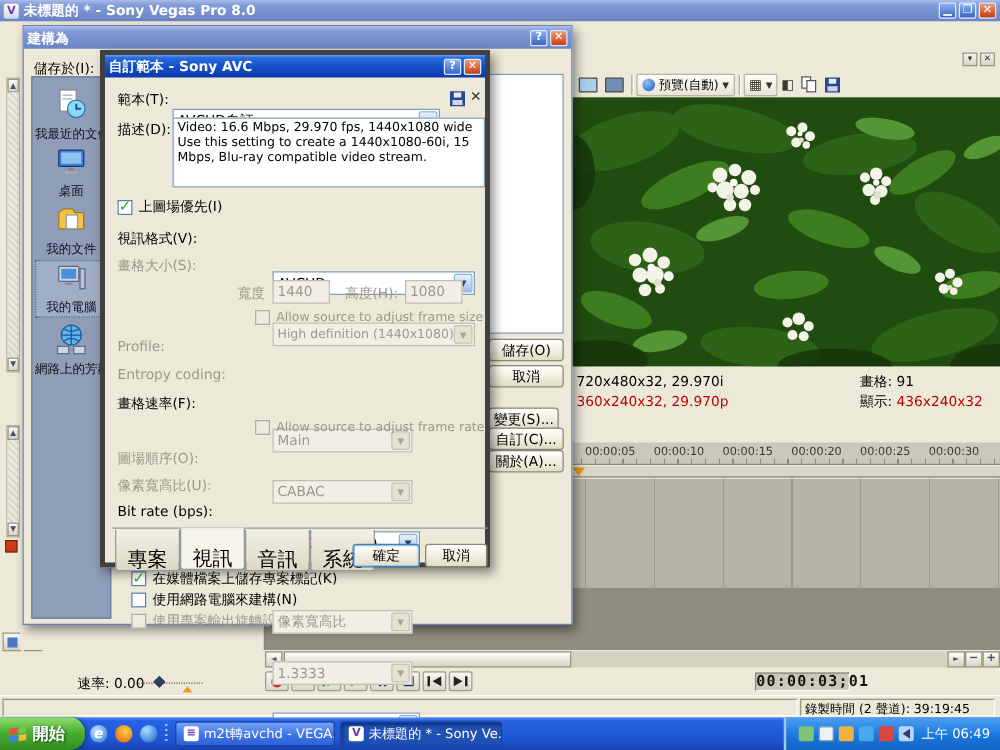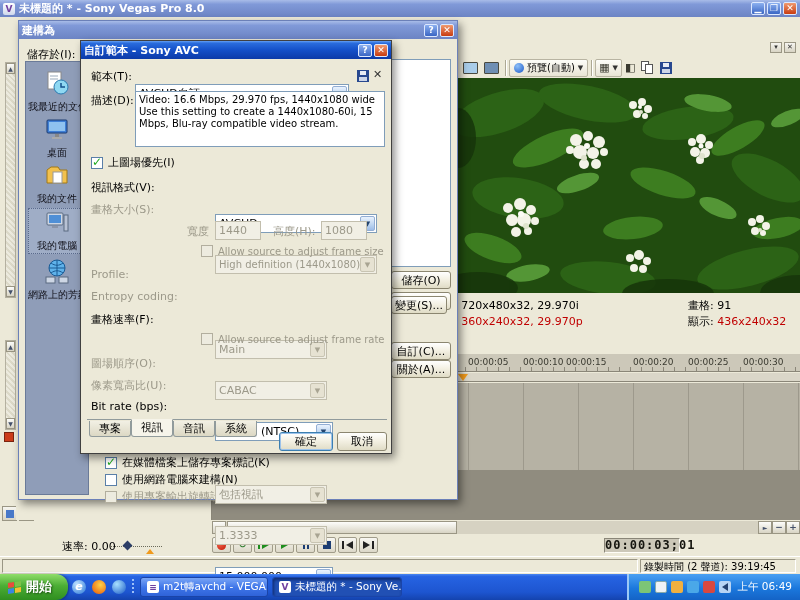--- a/index.html
+++ b/index.html
@@ -27,21 +27,21 @@
 .combo.dis{background:#f1efe5;color:#9c998a;border-color:#c2bead}
 .combo.dis .arr{background:#e6e2d2;border-color:#c8c4b2;color:#a8a492}
 .tin{background:#fff;border:1px solid #7f9db9;height:19px;font-size:11px;padding:2px 3px;white-space:nowrap;overflow:hidden}
 .tin.dis{background:#f1efe5;color:#9c998a;border-color:#c2bead}
 
 .cbrow{display:flex;align-items:center;gap:5px;position:absolute}
 .cb{width:12px;height:12px;background:#fff;border:1px solid #5a7fa8;position:relative;flex:none}
 .cb.checked::after{content:"\2713";position:absolute;left:0;top:-3px;color:#1faa1f;font-size:12px;font-weight:bold}
 .cb.dis{background:#edebdf;border-color:#b2ae9e}
 
-.tab{border:1px solid #919b9c;border-top:none;background:linear-gradient(180deg,#f2f0e4,#dcd8c4);border-radius:0 0 3px 3px;padding:0 9px;height:16px;line-height:15px;display:inline-block;font-size:11px;cursor:default}
+.tab{border:1px solid #919b9c;border-top:none;background:linear-gradient(180deg,#f2f0e4,#dcd8c4);border-radius:0 0 3px 3px;padding:16px 9px;height:16px;line-height:15px;display:inline-block;font-size:16px;cursor:default}
 .tab.active{background:#f6f4ea;height:18px;position:relative;top:-1px;border-top:1px solid #f6f4ea}
 
 .vscroll{display:flex;flex-direction:column;border:1px solid #b4b0a0;background:#f2f1ea}
 .sb-btn{height:11px;background:linear-gradient(180deg,#fdfdfb,#d8d4c4);border:1px solid #9a9684;font-size:6px;line-height:9px;text-align:center;color:#44506a}
 .sb-track{flex:1;background:repeating-linear-gradient(45deg,#eceade 0 2px,#dcd9c8 2px 4px)}
 
 .rl{position:absolute;top:3px;font-size:9px;color:#3a3a30;white-space:nowrap}
 .tpb{width:19px;height:16px;background:linear-gradient(#f8f7f2,#dcd8c8);border:1px solid #a09c8a;border-radius:2px;display:flex;align-items:center;justify-content:center;gap:2px;flex:none;cursor:default}
 .vbar{width:2px;height:8px;background:#1c3d73}
 .vbar.g{background:#1e8e1e}.vbar.k{background:#222}
@@ -255,21 +255,21 @@
     <span class="red">360x240x32, 29.970p</span>
   </div>
   <div class="abs lbl" style="left:688px;top:314px">
     <span>顯示:</span>
     <span class="red">436x240x32</span>
   </div>
 
   <div class="abs" style="left:212px;top:354px;width:588px;height:18px;background-color:#ccc8b9;border-bottom:1px solid #8a8678;background-image:repeating-linear-gradient(90deg,#8a8678 0 1px,transparent 1px 11px);background-size:100% 4px;background-position:left bottom;background-repeat:no-repeat">
     <span class="rl" style="left:256px">00:00:05</span>
     <span class="rl" style="left:311px">00:00:10</span>
-    <span class="rl" style="left:354px">00:00:15</span>
+    <span class="rl" style="left:366px">00:00:15</span>
     <span class="rl" style="left:421px">00:00:20</span>
     <span class="rl" style="left:476px">00:00:25</span>
     <span class="rl" style="left:531px">00:00:30</span>
   </div>
 
   <div class="abs" style="left:212px;top:373px;width:588px;height:9px;background:#dad6c8;border-bottom:1px solid #8a8678">
     <span style="position:absolute;left:246px;top:1px;width:0;height:0;border-top:7px solid #f09a1c;border-left:5px solid transparent;border-right:5px solid transparent"></span>
   </div>
 
   <div class="abs" style="left:212px;top:383px;width:588px;height:87px;background-color:#b6b2a4;background-image:repeating-linear-gradient(90deg,#9d998c 0 1px,transparent 1px 55px);background-position:256px 0"></div>
@@ -384,39 +384,39 @@
           <rect x="15" y="19" width="9" height="6" fill="#cdd6e4" stroke="#5a6a80"></rect>
         </svg>
       <div class="plbl">網路上的芳鄰</div>
     </div>
   </div>
 
   <div class="abs" style="left:74px;top:38px;width:358px;height:208px;background:#fff;border:1px solid #7f9db9"></div>
 
   <div class="btn abs" style="left:372px;top:250px;width:60px;height:18px">儲存(O)</div>
   <div class="btn abs" style="left:372px;top:271px;width:60px;height:18px">取消</div>
-  <div class="btn abs" style="left:372px;top:275px;width:56px;height:18px">變更(S)...</div>
+  <div class="btn abs" style="left:372px;top:305px;width:56px;height:18px">變更(S)...</div>
   <div class="btn abs" style="left:372px;top:321px;width:60px;height:18px">自訂(C)...</div>
   <div class="btn abs" style="left:372px;top:339px;width:60px;height:18px">關於(A)...</div>
 
   <div class="cbrow" style="left:86px;top:451px">
     <span class="cb"></span>
     <span class="lbl">使用網路電腦來建構(N)</span>
   </div>
   <div class="cbrow" style="left:86px;top:434px">
     <span class="cb checked"></span>
     <span class="lbl">在媒體檔案上儲存專案標記(K)</span>
   </div>
   <div class="cbrow" style="left:86px;top:468px">
     <span class="cb dis"></span>
     <span class="lbl dis">使用專案輸出旋轉設定(R)</span>
   </div>
 </div>
 
-<div class="abs xp-dialog" id="template-dialog" style="left:80px;top:40px;width:312px;height:414px;border:1px solid #404040;z-index:20">
+<div class="abs xp-dialog" id="template-dialog" style="left:80px;top:40px;width:312px;height:414px;border:4px solid #404040;z-index:20">
   <div class="titlebar tb-active" style="height:18px">
     <span>自訂範本 - Sony AVC</span>
     <span class="tb-btns">
       <span class="wbtn">?</span>
       <span class="wbtn close">✕</span>
     </span>
   </div>
 
   <span class="abs lbl" style="left:10px;top:28px">範本(T):</span>
   <div class="combo abs" style="left:54px;top:25px;width:214px">
@@ -479,21 +479,21 @@
       <span class="arr">▼</span>
   </div>
 
   <div class="cbrow" style="left:120px;top:292px">
     <span class="cb dis"></span>
     <span class="lbl dis" style="font-size:10px">Allow source to adjust frame rate</span>
   </div>
 
   <span class="abs lbl dis" style="left:10px;top:315px">圖場順序(O):</span>
   <div class="combo dis abs" style="left:134px;top:312px;width:112px">
-    <span>包括視訊</span>
+    <span>像素寬高比</span>
       <span class="arr">▼</span>
   </div>
 
   <span class="abs lbl dis" style="left:10px;top:337px">像素寬高比(U):</span>
   <div class="combo dis abs" style="left:134px;top:334px;width:112px">
     <span>1.3333</span>
       <span class="arr">▼</span>
   </div>
 
   <span class="abs lbl" style="left:10px;top:359px">Bit rate (bps):</span>

